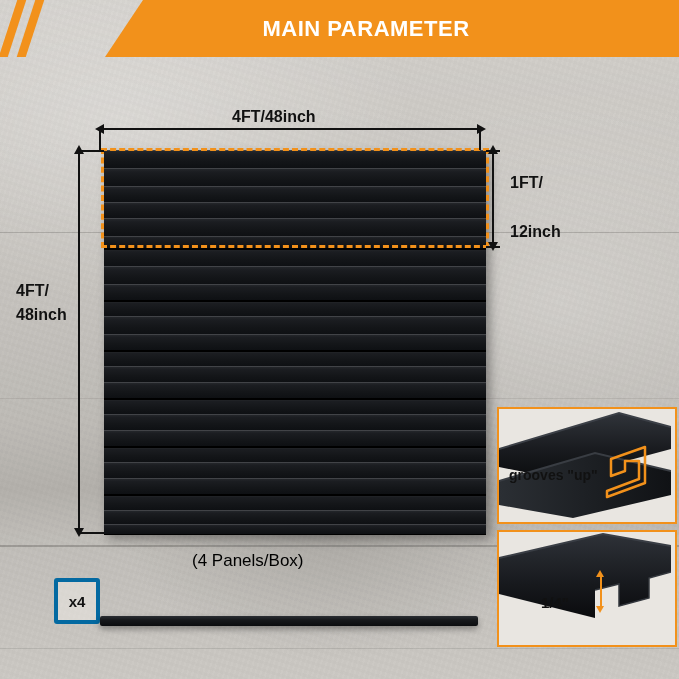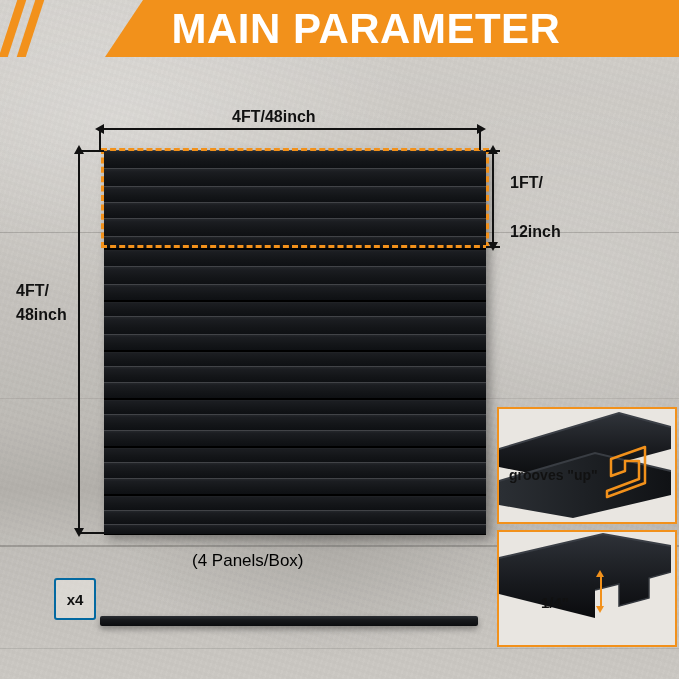--- a/index.html
+++ b/index.html
@@ -31,21 +31,21 @@
   .floorline{position:absolute;left:0;width:100%;height:2px;background:rgba(120,118,113,.5);}
 
   
   #banner{
     position:absolute;left:105px;top:0;width:574px;height:57px;
     background:#F2911B;
     display:flex;align-items:center;justify-content:center;
     clip-path:polygon(38px 0, 574px 0, 574px 57px, 0 57px);
   }
   #banner-title{
-    color:#ffffff;font-size:42px;font-weight:bold;letter-spacing:.5px;
+    color:#ffffff;font-size:22px;font-weight:bold;letter-spacing:.5px;
     white-space:nowrap;
     transform:translateX(-26px);
   }
   .slash{
     position:absolute;background:#F2911B;width:9px;height:57px;
     transform:skewX(-18deg);
   }
   #slash1{left:8px;top:0;}
   #slash2{left:26px;top:0;}
 
@@ -81,21 +81,21 @@
   .arr-left{border-top:5px solid transparent;border-bottom:5px solid transparent;border-right:9px solid #111;}
   .arr-right{border-top:5px solid transparent;border-bottom:5px solid transparent;border-left:9px solid #111;}
   .arr-up{border-left:5px solid transparent;border-right:5px solid transparent;border-bottom:9px solid #111;}
   .arr-down{border-left:5px solid transparent;border-right:5px solid transparent;border-top:9px solid #111;}
 
   .dimtext{position:absolute;color:#111;font-size:16px;font-weight:bold;white-space:nowrap;}
 
   
   #x4-badge{
     position:absolute;left:54px;top:578px;width:38px;height:38px;
-    border:2px solid #0369a1;border-radius:3px;background:rgba(236,233,228,.55);
+    border:4px solid #0369a1;border-radius:3px;background:rgba(236,233,228,.55);
     display:flex;align-items:center;justify-content:center;
     color:#111;font-size:15px;font-weight:bold;
   }
   
   #sidebar-panel{
     position:absolute;left:100px;top:616px;width:378px;height:10px;
     background:linear-gradient(180deg,#2b2e33 0%,#16181b 40%,#0b0c0e 100%);
     border-radius:2px;
     box-shadow:0 3px 6px rgba(0,0,0,.35);
   }

